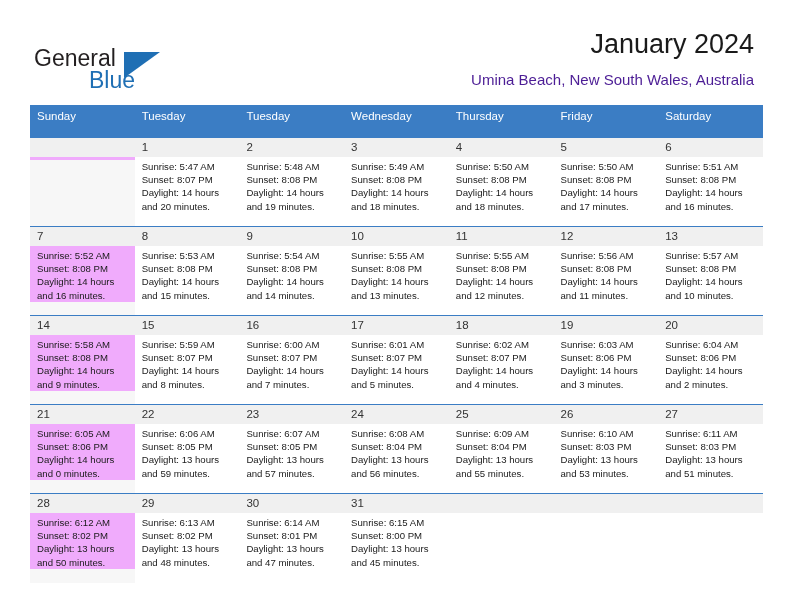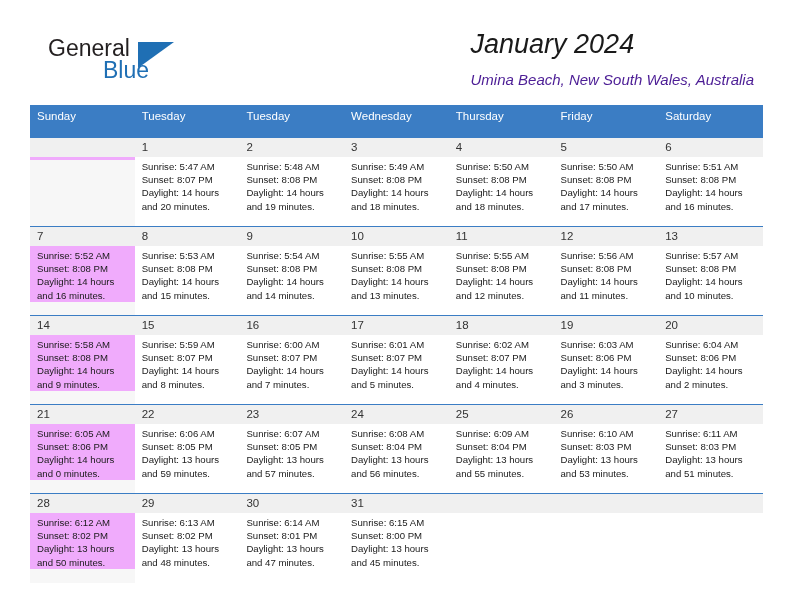--- a/index.html
+++ b/index.html
@@ -17,22 +17,22 @@
   }
 
   
   .top {
     position: absolute;
     left: 0; top: 0;
     width: 792px; height: 103px;
   }
   .brand {
     position: absolute;
-    left: 34px; top: 35px;
-    width: 180px; height: 50px; margin-left: 14px;
+    left: 34px; top: 45px;
+    width: 180px; height: 50px;
   }
   .brand-general {
     position: absolute;
     left: 0; top: 0;
     font-size: 23px;
     color: #231f20;
     letter-spacing: 0px;
     line-height: 26px;
     font-family: "Liberation Sans", sans-serif;
   }
@@ -48,22 +48,21 @@
     position: absolute;
     left: 90px; top: 7px;
     width: 0; height: 0;
     border-left: 36px solid #1f6fb4;
     border-bottom: 26px solid transparent;
   }
 
   .title-block {
     position: absolute;
     right: 38px; top: 28px;
-    text-align: left;
-    font-style: italic;
+    text-align: right;
   }
   .cal-title {
     font-size: 27px;
     color: #1a1a1a;
     line-height: 32px;
     white-space: nowrap;
     font-family: "Liberation Sans", sans-serif;
   }
   .cal-subtitle {
     margin-top: 11px;

